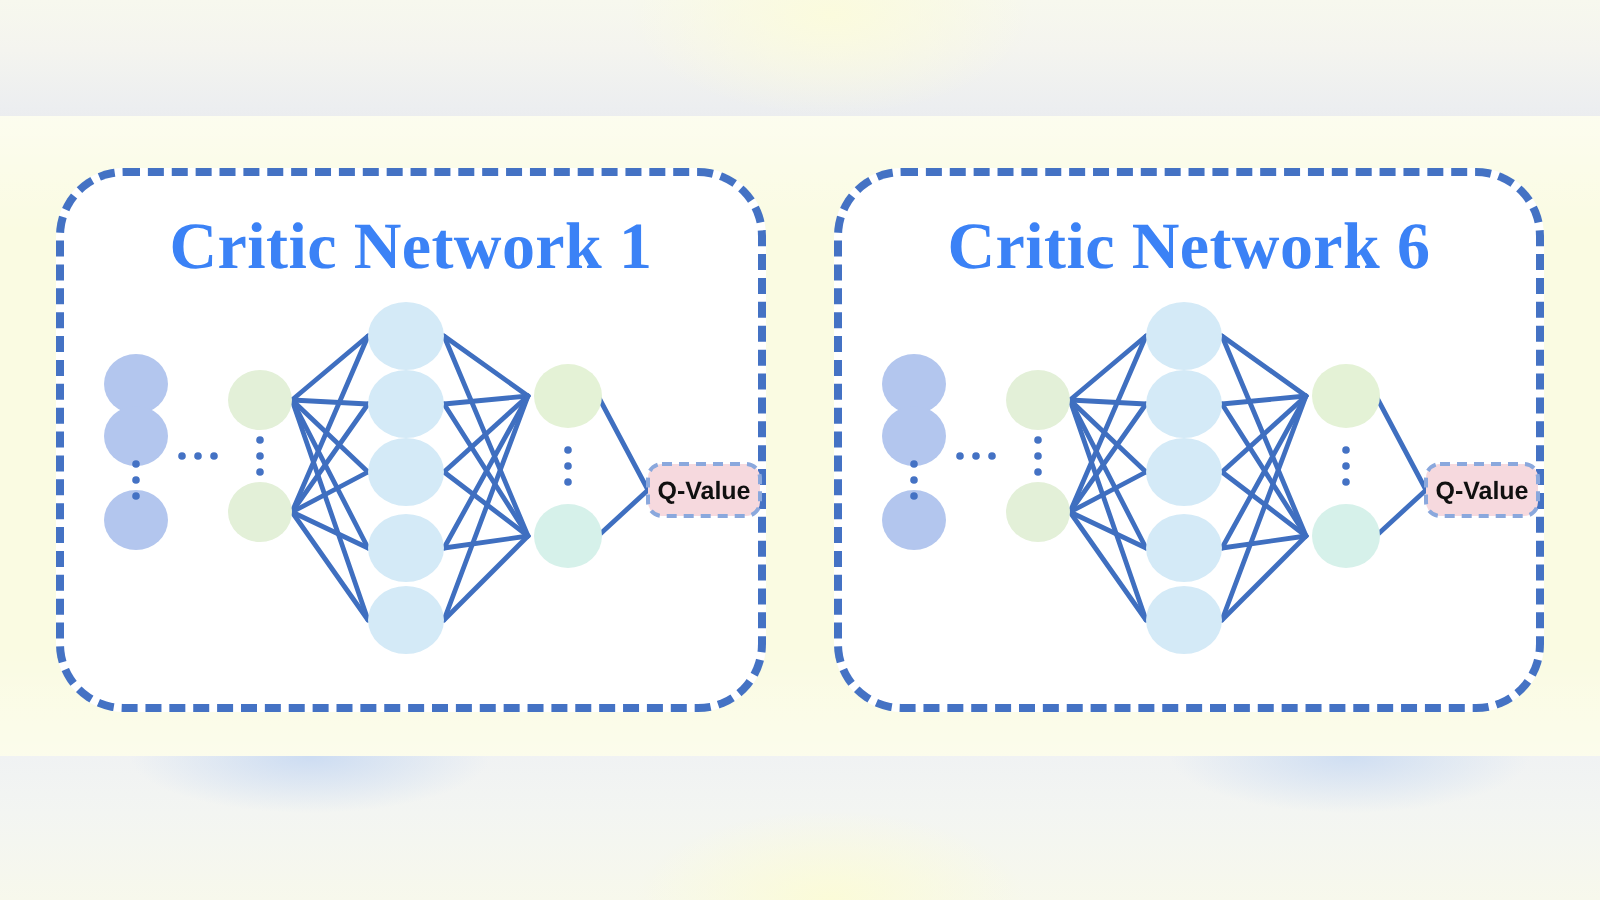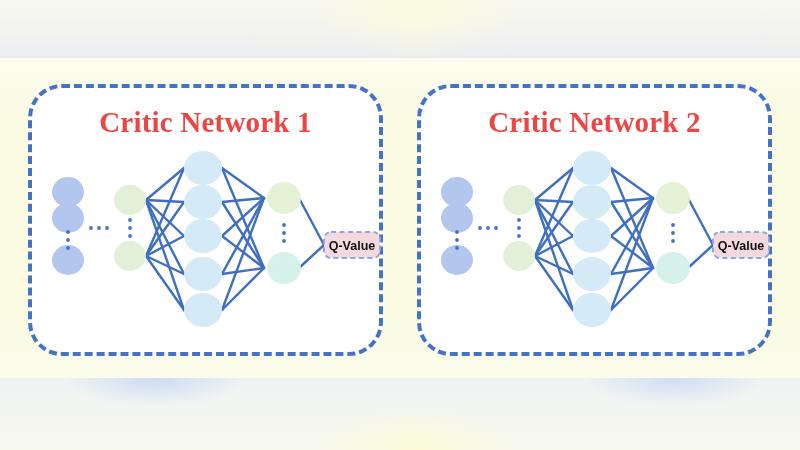--- a/index.html
+++ b/index.html
@@ -41,21 +41,21 @@
     background:#ffffff;border-radius:34px;
     border:4px dashed var(--accent,#4472c4);
     box-sizing:border-box;}
   #panel-1{left:28px;}
   #panel-2{left:417px;}
 
   .panel-title{
     position:absolute;left:0;top:18px;width:100%;
     text-align:center;
     font-family:"Liberation Serif", serif;
-    font-weight:bold;font-size:29px;color:#ef4444;
+    font-weight:bold;font-size:33px;color:#3b82f6;
     letter-spacing:.2px;
     white-space:nowrap;
   }
 
   .net{position:absolute;left:0;top:62px;width:355px;height:208px;text-align:right;}
   svg{display:block;}
   .qlabel{
     font-family:"Liberation Sans", sans-serif;
     font-size:12.5px;font-weight:bold;fill:#101010;
   }
@@ -135,21 +135,21 @@
           </g>
           <g>
             <rect x="292" y="82" width="56" height="26" rx="7" ry="7" fill="#f6d9de" stroke="#8aa8dd" stroke-width="2" stroke-dasharray="5 3.5"></rect>
             <text x="320" y="99.5" text-anchor="middle" class="qlabel">Q-Value</text>
           </g>
         </svg>
       </div>
   </div>
 
   <div class="panel" id="panel-2">
-    <div class="panel-title">Critic Network 2</div>
+    <div class="panel-title">Critic Network 6</div>
     <div class="net">
         <svg width="355" height="208" viewBox="0 0 355 208">
           <g>
             <line x1="114" y1="50" x2="152" y2="18" stroke="#3f6fc0" stroke-width="2.4" stroke-linecap="round"></line>
             <line x1="114" y1="50" x2="152" y2="52" stroke="#3f6fc0" stroke-width="2.4" stroke-linecap="round"></line>
             <line x1="114" y1="50" x2="152" y2="86" stroke="#3f6fc0" stroke-width="2.4" stroke-linecap="round"></line>
             <line x1="114" y1="50" x2="152" y2="124" stroke="#3f6fc0" stroke-width="2.4" stroke-linecap="round"></line>
             <line x1="114" y1="50" x2="152" y2="160" stroke="#3f6fc0" stroke-width="2.4" stroke-linecap="round"></line>
             <line x1="114" y1="106" x2="152" y2="18" stroke="#3f6fc0" stroke-width="2.4" stroke-linecap="round"></line>
             <line x1="114" y1="106" x2="152" y2="52" stroke="#3f6fc0" stroke-width="2.4" stroke-linecap="round"></line>

